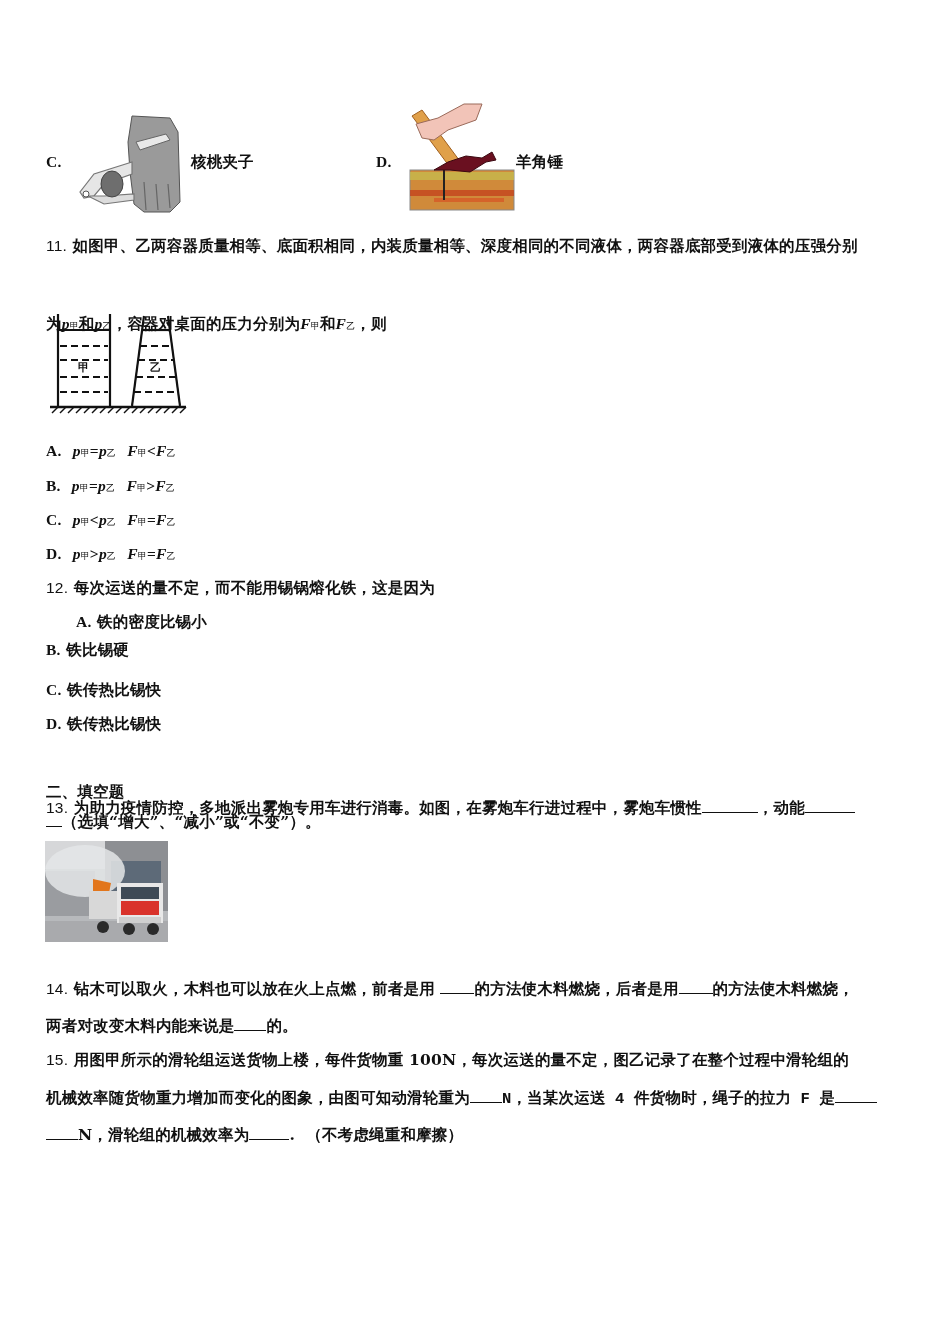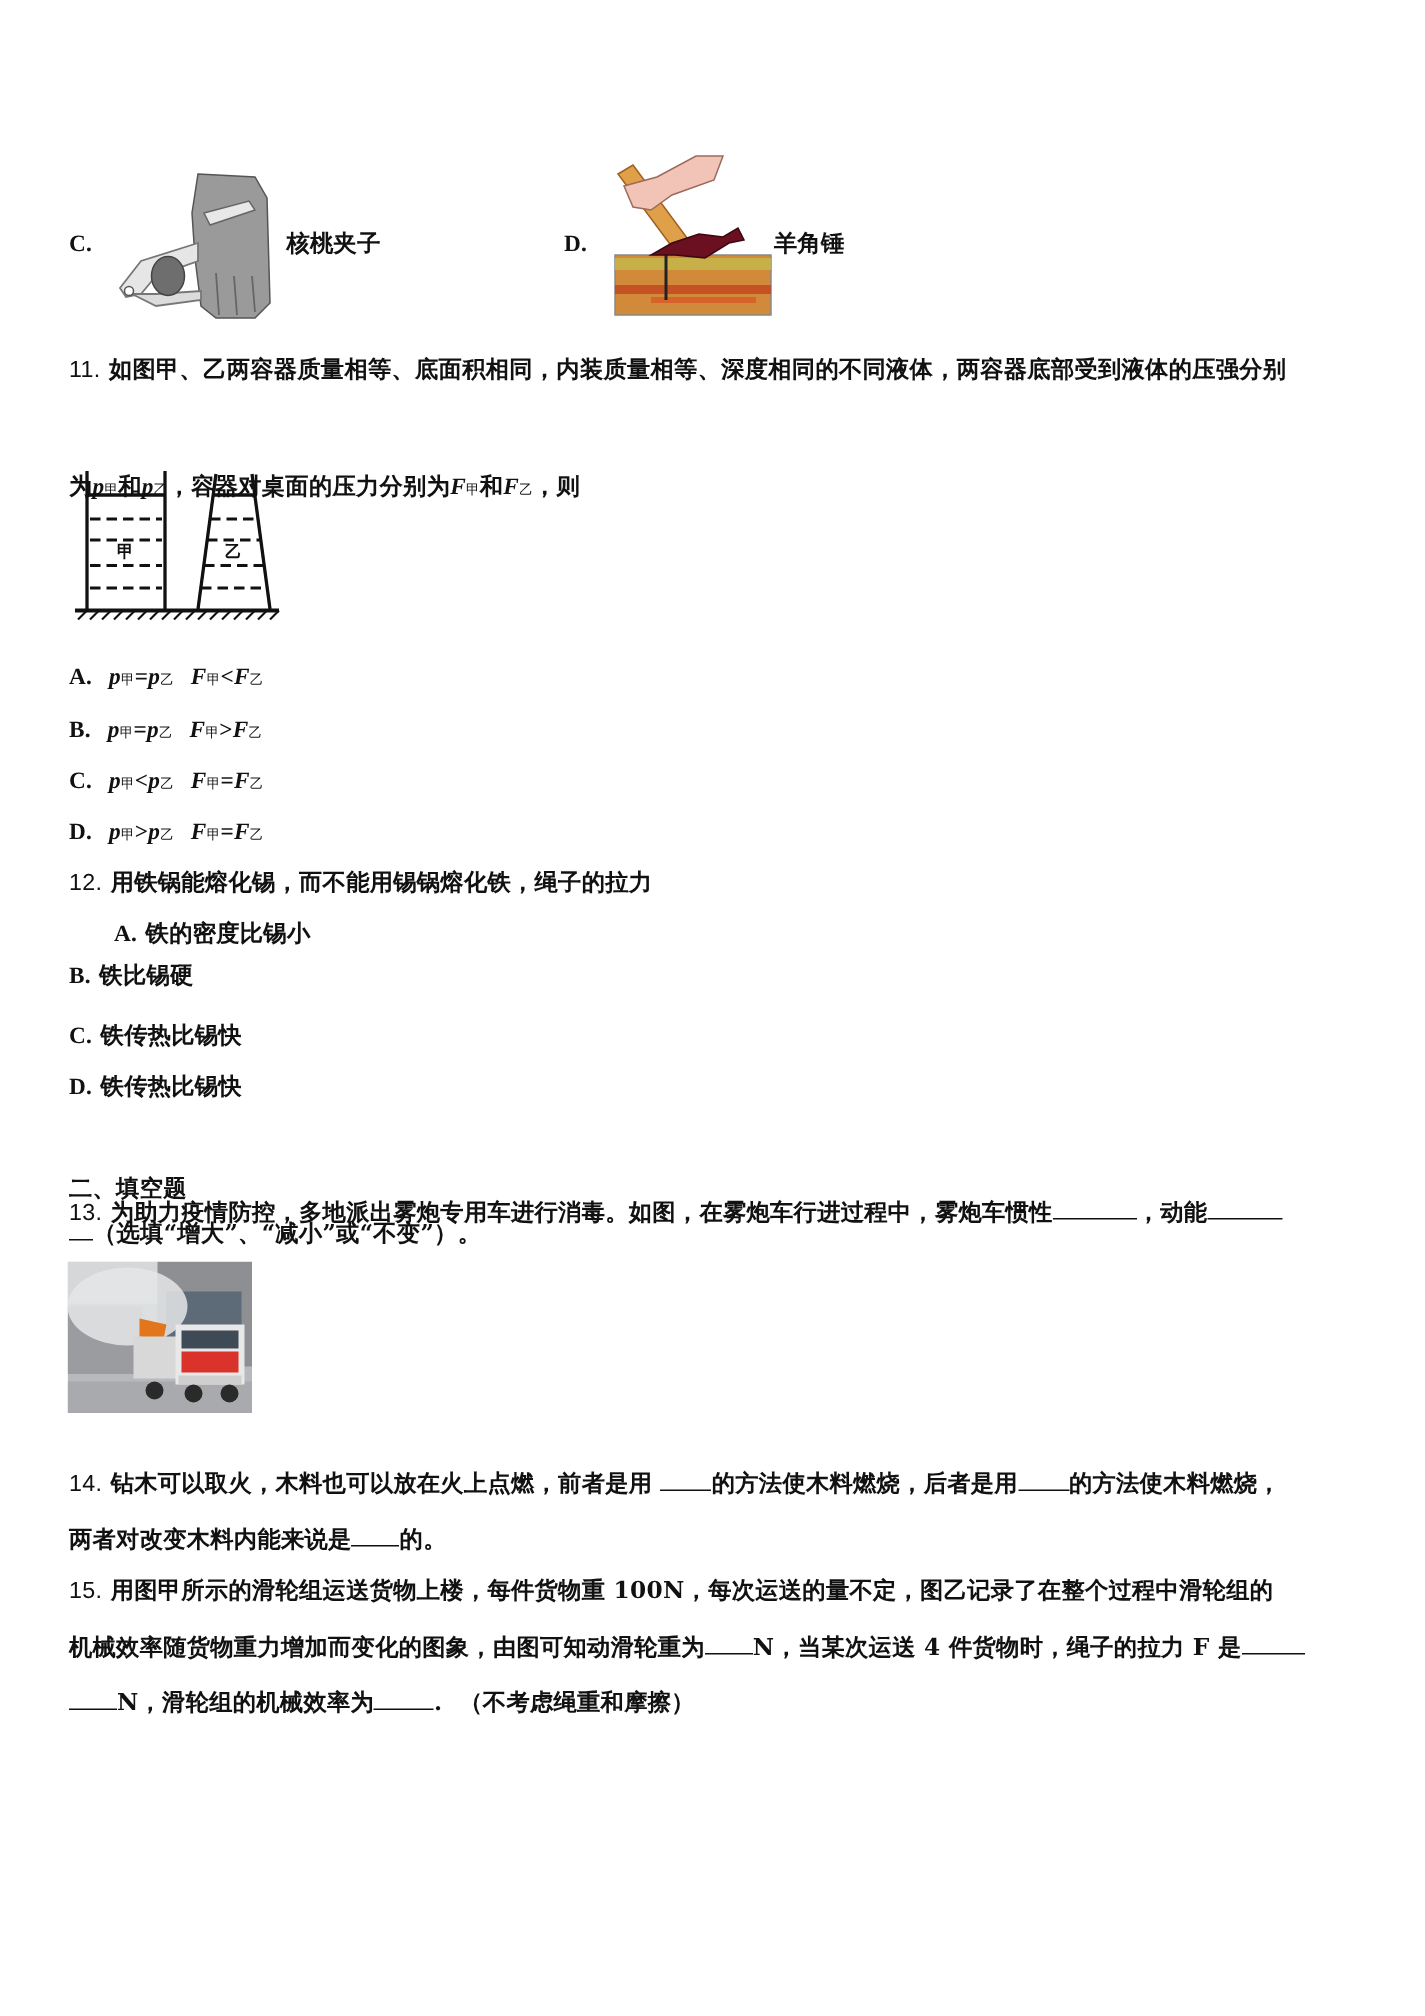--- a/index.html
+++ b/index.html
@@ -130,21 +130,21 @@
   <span class="it">F</span><span class="sub">甲</span><span class="opt">=</span><span class="it">F</span><span class="sub">乙</span>
 </div>
 <div class="line" style="top:544px;">
   <span class="opt">D.</span>&nbsp;
   <span class="it">p</span><span class="sub">甲</span><span class="opt">&gt;</span><span class="it">p</span><span class="sub">乙</span>&nbsp;
   <span class="it">F</span><span class="sub">甲</span><span class="opt">=</span><span class="it">F</span><span class="sub">乙</span>
 </div>
 
 <div class="line" style="top:578px;">
   <span class="qnum">12.</span>
-  <span>用铁锅能熔化锡，而不能用锡锅熔化铁，绳子的拉力</span>
+  <span>每次运送的量不定，而不能用锡锅熔化铁，这是因为</span>
 </div>
 <div class="line" style="top:612px;margin-left:30px;">
   <span class="opt">A.</span>
   <span>铁的密度比锡小</span>
 </div>
 <div class="line" style="top:640px;">
   <span class="opt">B.</span>
   <span>铁比锡硬</span>
 </div>
 <div class="line" style="top:680px;">
@@ -192,18 +192,18 @@
   <span>钻木可以取火，木料也可以放在火上点燃，前者是用</span>&nbsp;<span class="blank" style="width:34px;"></span><span>的方法使木料燃烧，后者是用</span><span class="blank" style="width:34px;"></span><span>的方法使木料燃烧，</span>
 </div>
 <div class="line" style="top:1016px;">
   <span>两者对改变木料内能来说是</span><span class="blank" style="width:32px;"></span><span>的。</span>
 </div>
 
 <div class="line" style="top:1050px;">
   <span class="qnum">15.</span>
   <span>用图甲所示的滑轮组运送货物上楼，每件货物重 100N，每次运送的量不定，图乙记录了在整个过程中滑轮组的</span>
 </div>
-<div class="line" style="top:1088px;">
+<div class="line" style="top:1088px;font-family:Liberation Mono, monospace;">
   <span>机械效率随货物重力增加而变化的图象，由图可知动滑轮重为</span><span class="blank" style="width:32px;"></span><span>N，当某次运送 4 件货物时，绳子的拉力 F 是</span><span class="blank" style="width:42px;"></span>
 </div>
 <div class="line" style="top:1125px;text-align:right;">
   <span class="blank" style="width:32px;"></span><span>N，滑轮组的机械效率为</span><span class="blank" style="width:40px;"></span><span>.</span>&nbsp;&nbsp;<span>（不考虑绳重和摩擦）</span>
 </div>
 
 </body></html>

